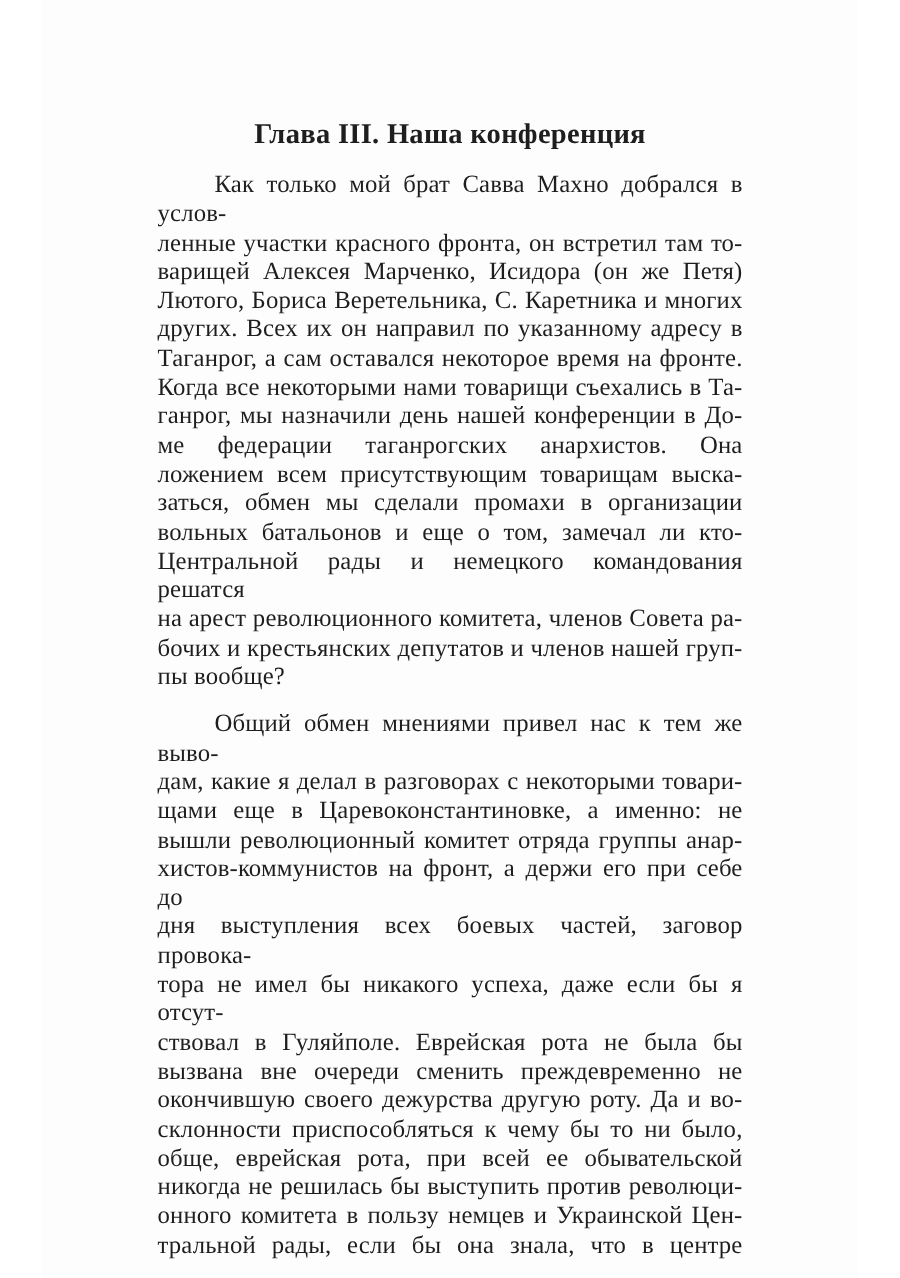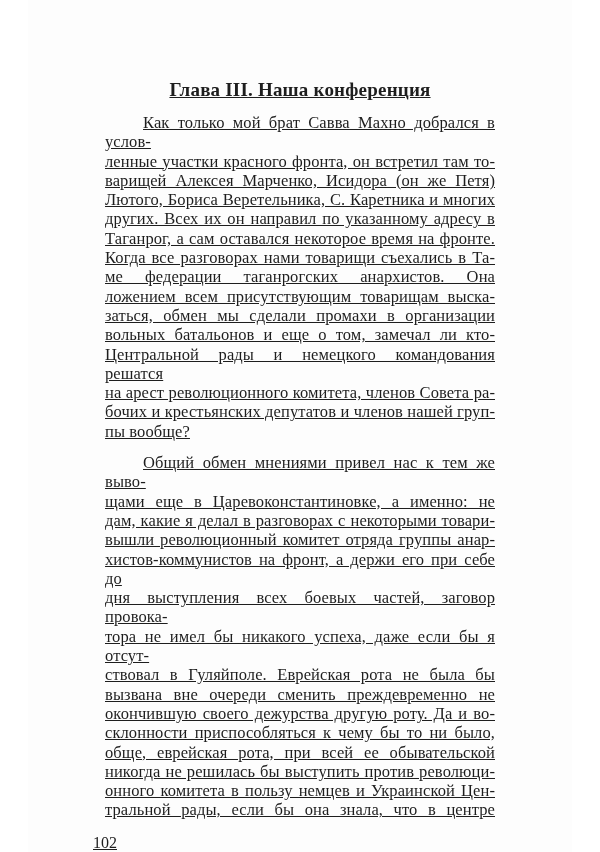--- a/index.html
+++ b/index.html
@@ -10,21 +10,20 @@
   .page {
     width: 544px;
     height: 852px;
     background: var(--paper, #fdfdfd);
     color: var(--ink, #1e1e1e);
     font-family: "Liberation Serif", "DejaVu Serif", serif;
     box-sizing: border-box;
     padding: 79px 65px 0 65px;
     overflow: hidden;
     margin: 0 auto;
-    text-decoration: underline;
   }
   .chapter-title {
     font-size: 19px;
     font-weight: bold;
     text-align: center;
     line-height: 22px;
     margin: 0 0 11px 0;
     letter-spacing: 0.2px;
   }
   .text-block {
@@ -52,34 +51,35 @@
   <h1 class="chapter-title">Глава III. Наша конференция</h1>
 
   <div class="text-block">
       <div class="para">
         <div class="line first-line">Как только мой брат Савва Махно добрался в услов-</div>
         <div class="line">ленные участки красного фронта, он встретил там то-</div>
         <div class="line">варищей Алексея Марченко, Исидора (он же Петя)</div>
         <div class="line">Лютого, Бориса Веретельника, С. Каретника и многих</div>
         <div class="line">других. Всех их он направил по указанному адресу в</div>
         <div class="line">Таганрог, а сам оставался некоторое время на фронте.</div>
-        <div class="line">Когда все разговорах нами товарищи съехались в Та-</div>
+        <div class="line">Когда все некоторыми нами товарищи съехались в Та-</div>
+        <div class="line">ганрог, мы назначили день нашей конференции в До-</div>
         <div class="line">ме федерации таганрогских анархистов. Она</div>
         <div class="line">ложением всем присутствующим товарищам выска-</div>
         <div class="line">заться, обмен мы сделали промахи в организации</div>
         <div class="line">вольных батальонов и еще о том, замечал ли кто-</div>
         <div class="line">Центральной рады и немецкого командования решатся</div>
         <div class="line">на арест революционного комитета, членов Совета ра-</div>
         <div class="line">бочих и крестьянских депутатов и членов нашей груп-</div>
         <div class="line flush-last">пы вообще?</div>
       </div>
       <div class="para">
         <div class="line first-line">Общий обмен мнениями привел нас к тем же выво-</div>
+        <div class="line">дам, какие я делал в разговорах с некоторыми товари-</div>
         <div class="line">щами еще в Царевоконстантиновке, а именно: не</div>
-        <div class="line">дам, какие я делал в разговорах с некоторыми товари-</div>
         <div class="line">вышли революционный комитет отряда группы анар-</div>
         <div class="line">хистов-коммунистов на фронт, а держи его при себе до</div>
         <div class="line">дня выступления всех боевых частей, заговор провока-</div>
         <div class="line">тора не имел бы никакого успеха, даже если бы я отсут-</div>
         <div class="line">ствовал в Гуляйполе. Еврейская рота не была бы</div>
         <div class="line">вызвана вне очереди сменить преждевременно не</div>
         <div class="line">окончившую своего дежурства другую роту. Да и во-</div>
         <div class="line">склонности приспособляться к чему бы то ни было,</div>
         <div class="line">обще, еврейская рота, при всей ее обывательской</div>
         <div class="line">никогда не решилась бы выступить против революци-</div>

